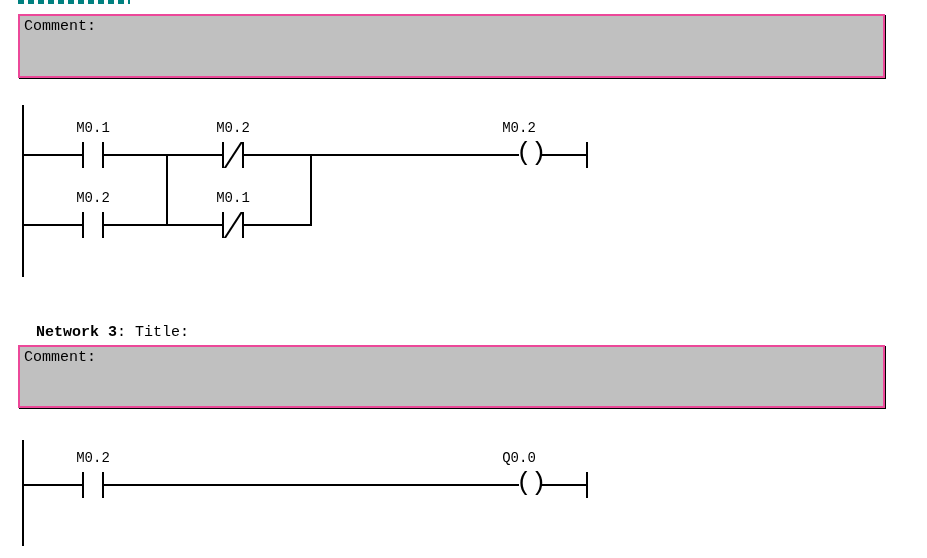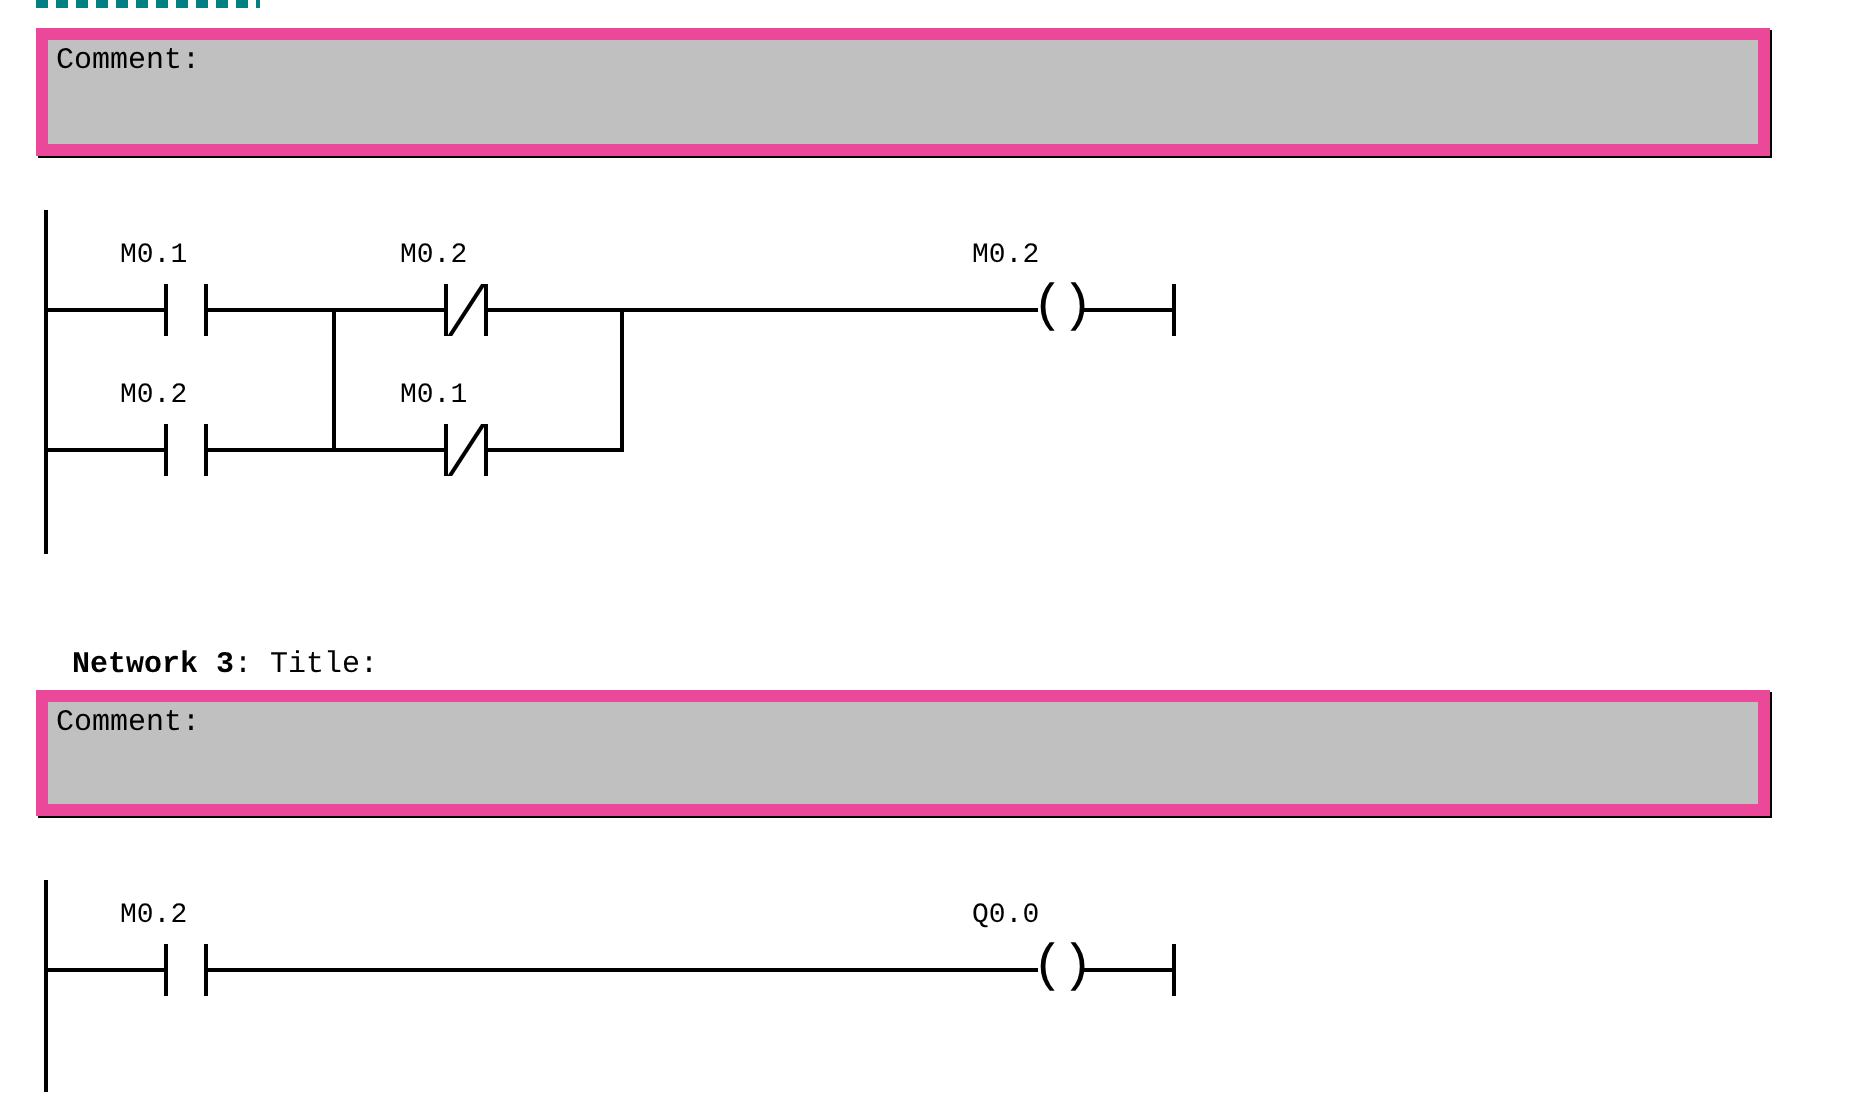--- a/index.html
+++ b/index.html
@@ -27,21 +27,21 @@
     background-image: repeating-linear-gradient(
         to right,
         #008080 0px, #008080 6px,
         #ffffff 6px, #ffffff 10px);
   }
 
   
   .comment-box {
     position: absolute;
     background: #c0c0c0;
-    border: 6px solid #ec4899;
+    border: 2px solid #ec4899;
     box-sizing: border-box;
     box-shadow: 1px 1px 0 0 #000000;
   }
   .comment-box .comment-text {
     position: absolute;
     left: 4px;
     top: 2px;
     font-family: "Liberation Mono", "DejaVu Sans Mono", monospace;
     font-size: 15px;
     line-height: 18px;
@@ -144,21 +144,21 @@
   .coil .paren-r { left: 15px; }
 
   
   .operand {
     position: absolute;
     font-family: "Liberation Mono", "DejaVu Sans Mono", monospace;
     font-size: 14px;
     line-height: 16px;
     white-space: pre;
     color: #000000;
-    text-align: left;
+    text-align: center;
   }
 </style>
 </head>
 <body>
 
 <div class="dashed-top"></div>
 
 <div class="comment-box" style="left:18px; top:14px; width:867px; height:64px;">
   <div class="comment-text">Comment:</div>
 </div>

